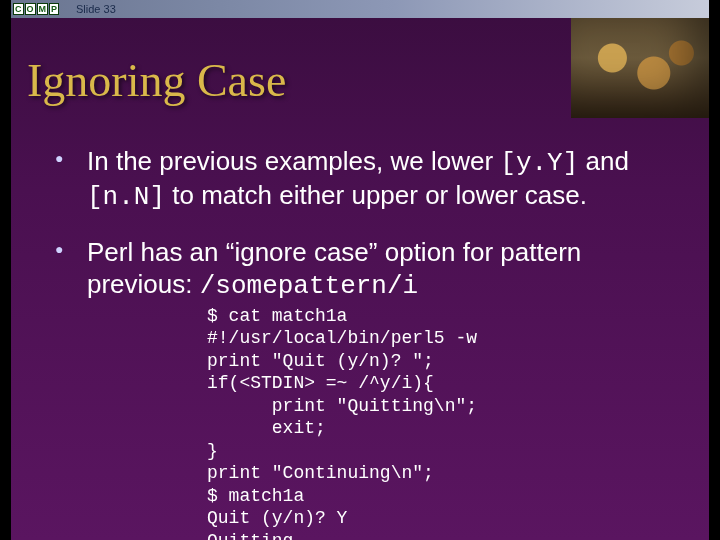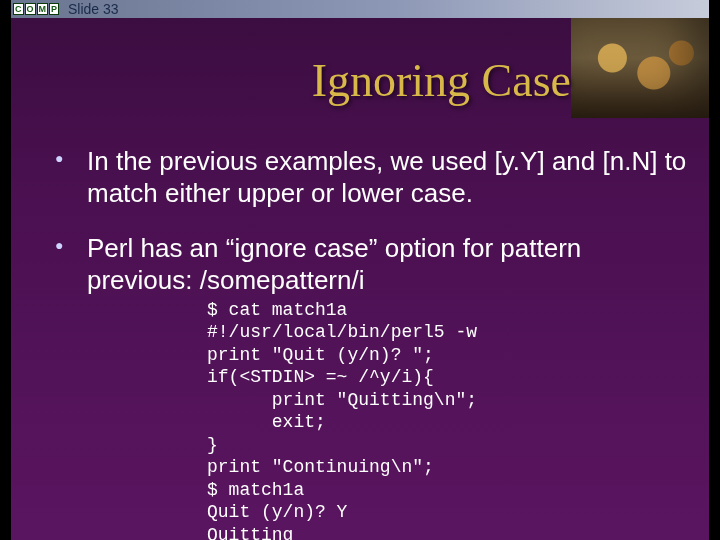--- a/index.html
+++ b/index.html
@@ -37,43 +37,44 @@
   .logo span {
     font-size: 9px;
     font-weight: bold;
     color: #165a16;
     background: #fff;
     padding: 0 1px;
     border: 1px solid #0a3a0a;
     line-height: 10px;
   }
   .slidenum {
-    font-size: 14px;
+    font-size: 11px;
     color: #1a2a4a;
+    margin-left: 8px;
     font-family: Arial, sans-serif;
   }
   .corner-img {
     position: absolute;
     right: 0;
     top: 18px;
     width: 138px;
     height: 100px;
     background:
       radial-gradient(circle at 30% 40%, #c9a050 0 14px, transparent 15px),
       radial-gradient(circle at 60% 55%, #b88840 0 16px, transparent 17px),
       radial-gradient(circle at 80% 35%, #a07030 0 12px, transparent 13px),
       linear-gradient(180deg, #5a4a30 0%, #6b5a3c 40%, #3a2a18 100%);
     box-shadow: inset -20px -20px 40px rgba(0,0,0,0.4);
   }
   .title {
     position: absolute;
     top: 54px;
     left: 0;
     width: 560px;
-    text-align: right;
+    text-align: left;
     font-family: "Times New Roman", Times, serif;
     font-size: 46px;
     color: #d9b84a;
     text-shadow: 2px 2px 4px rgba(0,0,0,0.6);
     font-weight: normal;
     padding-left: 16px;
   }
   .content {
     position: absolute;
     top: 146px;
@@ -91,21 +92,21 @@
   }
   li.bullet::before {
     content: "●";
     position: absolute;
     left: 4px;
     top: 4px;
     color: #cfd3ff;
     font-size: 14px;
   }
   .code-inline {
-    font-family: Liberation Sans, sans-serif;
+    font-family: Liberation Mono, monospace;
   }
   .codeblock {
     font-family: "Courier New", Courier, monospace;
     font-size: 18px;
     line-height: 1.25;
     color: #ffffff;
     white-space: pre;
     margin-left: 120px;
     margin-top: 2px;
   }
@@ -134,21 +135,21 @@
     <div class="slidenum">Slide 33</div>
   </div>
 
   <div class="corner-img"></div>
 
   <h1 class="title">Ignoring Case</h1>
 
   <div class="content">
     <ul>
       <li class="bullet">
-        <span>In the previous examples, we used </span><span class="code-inline">[y.Y]</span><span> and </span><span class="code-inline">[n.N]</span><span> to match either upper or lower case.</span>
+        <span>In the previous examples, we lower </span><span class="code-inline">[y.Y]</span><span> and </span><span class="code-inline">[n.N]</span><span> to match either upper or lower case.</span>
       </li>
       <li class="bullet">
         <span>Perl has an “ignore case” option for pattern previous: </span><span class="code-inline">/somepattern/i</span>
         <div class="codeblock">$ cat match1a
 #!/usr/local/bin/perl5 -w
 print "Quit (y/n)? ";
 if(&lt;STDIN&gt; =~ /^y/i){
       print "Quitting\n";
       exit;
 }

